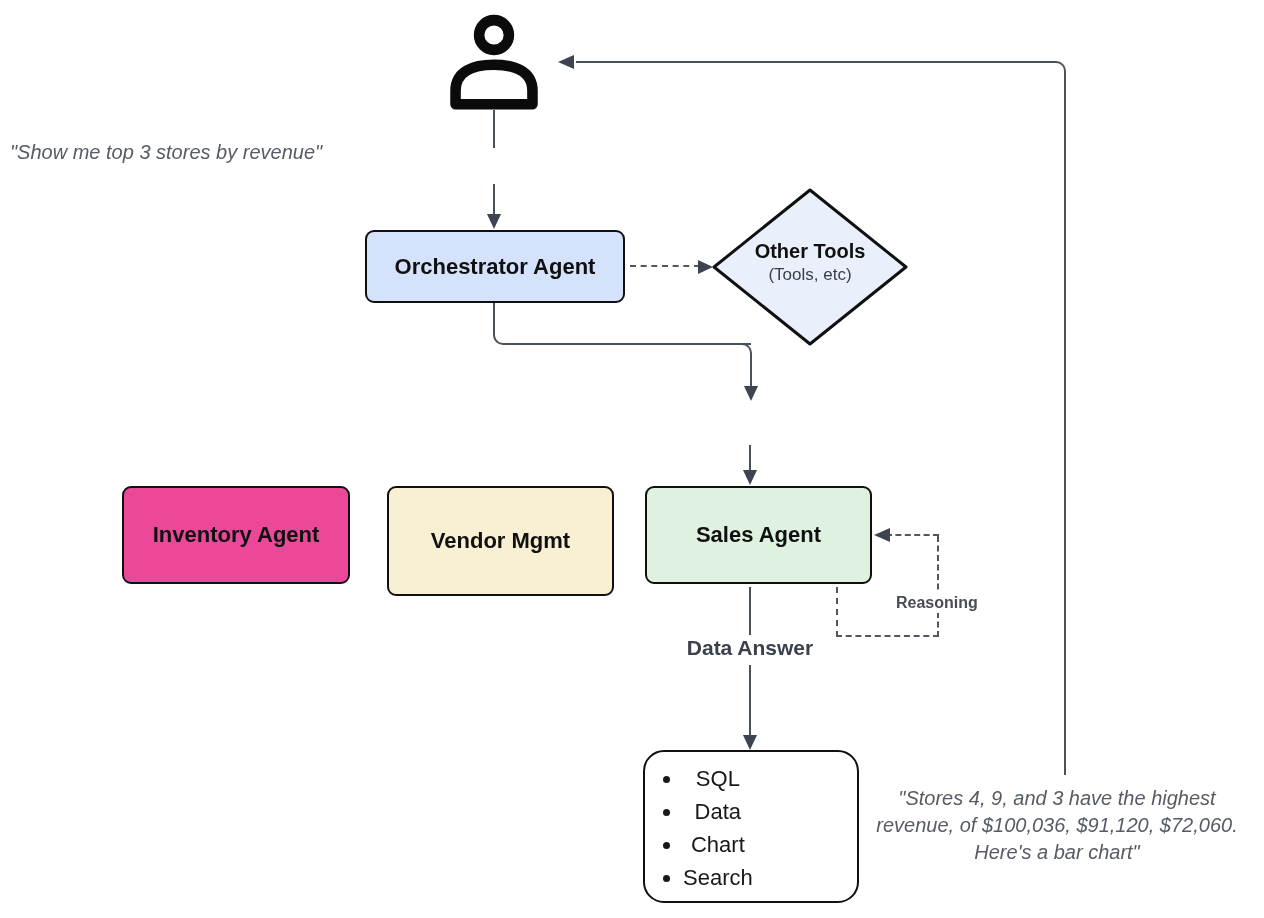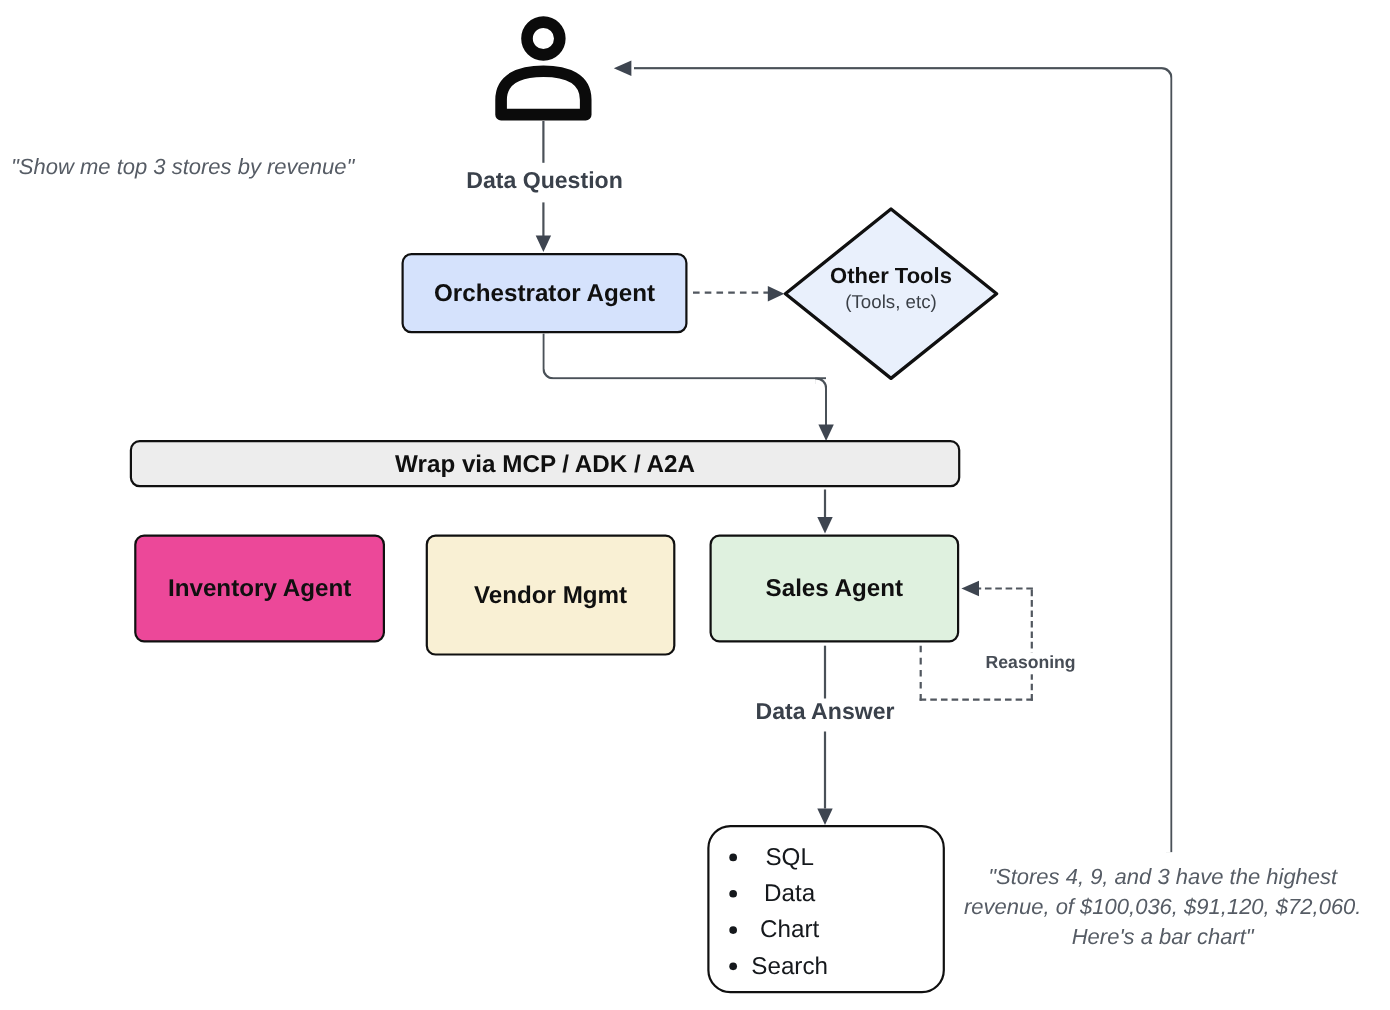--- a/index.html
+++ b/index.html
@@ -60,21 +60,20 @@
     <circle cx="50" cy="26" r="15.5" fill="#ffffff" stroke="#0b0b0b" stroke-width="11"></circle>
     <path d="M 10 98 V 84 C 10 64 28 57 50 57 C 72 57 90 64 90 84 V 98 Z" fill="#ffffff" stroke="#0b0b0b" stroke-width="11" stroke-linejoin="round"></path>
   </svg>
 
   <div class="feedback-elbow"></div>
   <div class="arrow-left" style="left:558px;top:55px;"></div>
 
   <div class="quote" style="left:10px;top:141px;width:345px;">"Show me top 3 stores by revenue"</div>
 
   <div class="vline" style="left:493px;top:110px;height:38px;"></div>
-  <div class="flow-label" style="left:395px;top:153px;width:200px;">Data Question</div>
   <div class="vline" style="left:493px;top:184px;height:32px;"></div>
   <div class="arrow-down" style="left:487px;top:214px;"></div>
 
   <div class="node node-orchestrator">
     <span>Orchestrator Agent</span>
   </div>
 
   <div class="hline-dashed" style="left:630px;top:265px;width:70px;"></div>
   <div class="arrow-right" style="left:698px;top:260px;"></div>
 
@@ -83,23 +82,20 @@
   </svg>
   <div class="abs diamond-text">
     <span class="diamond-title">Other Tools</span>
     <span class="diamond-sub">(Tools, etc)</span>
   </div>
 
   <div class="elbow-a"></div>
   <div class="elbow-b"></div>
   <div class="arrow-down" style="left:744px;top:386px;"></div>
 
-  <div class="node node-wrap">
-    <span>Wrap via MCP / ADK / A2A</span>
-  </div>
 
   <div class="vline" style="left:749px;top:445px;height:28px;"></div>
   <div class="arrow-down" style="left:743px;top:470px;"></div>
 
   <div class="node node-inventory">
     <span>Inventory Agent</span>
   </div>
   <div class="node node-vendor">
     <span>Vendor Mgmt</span>
   </div>

